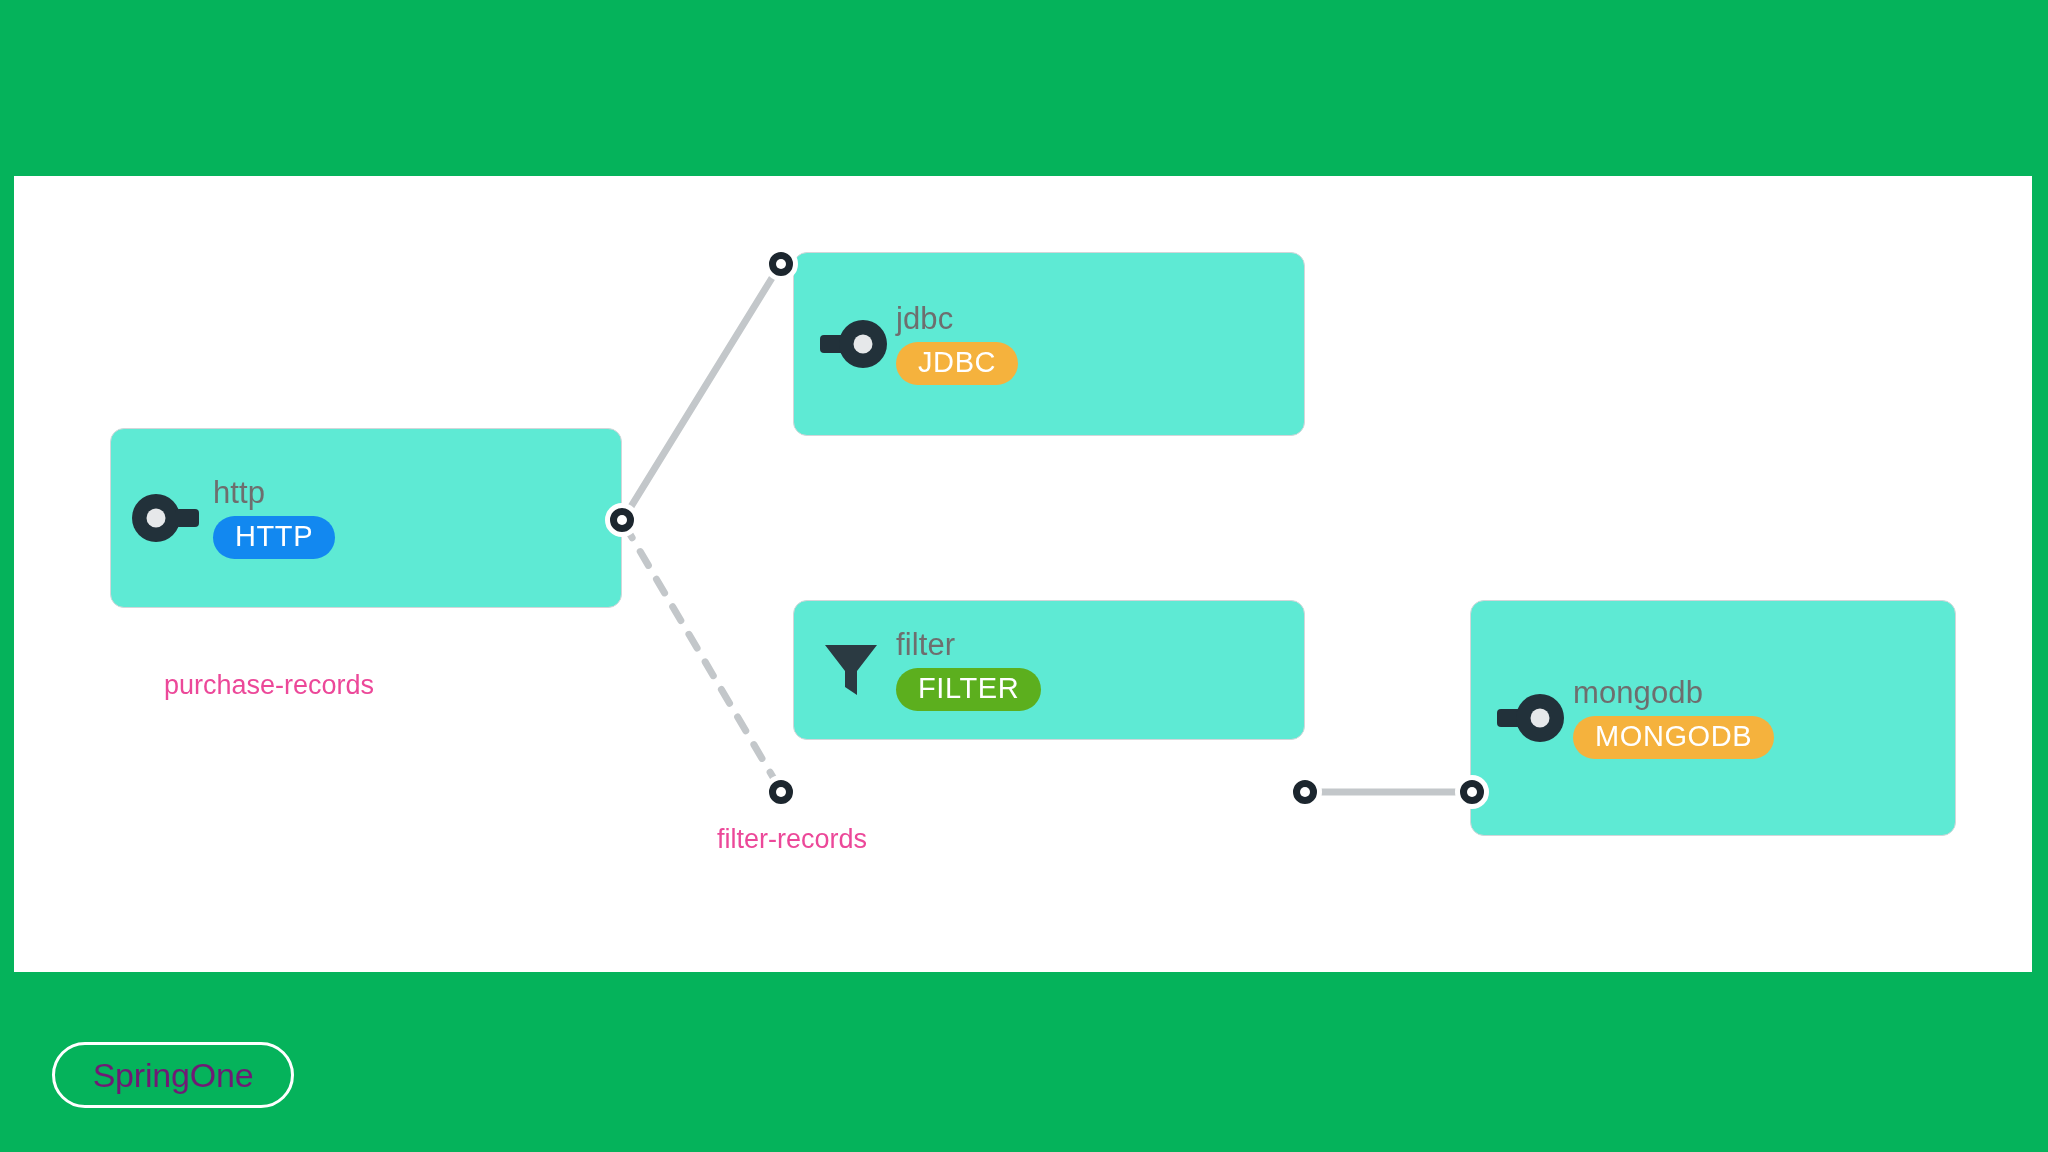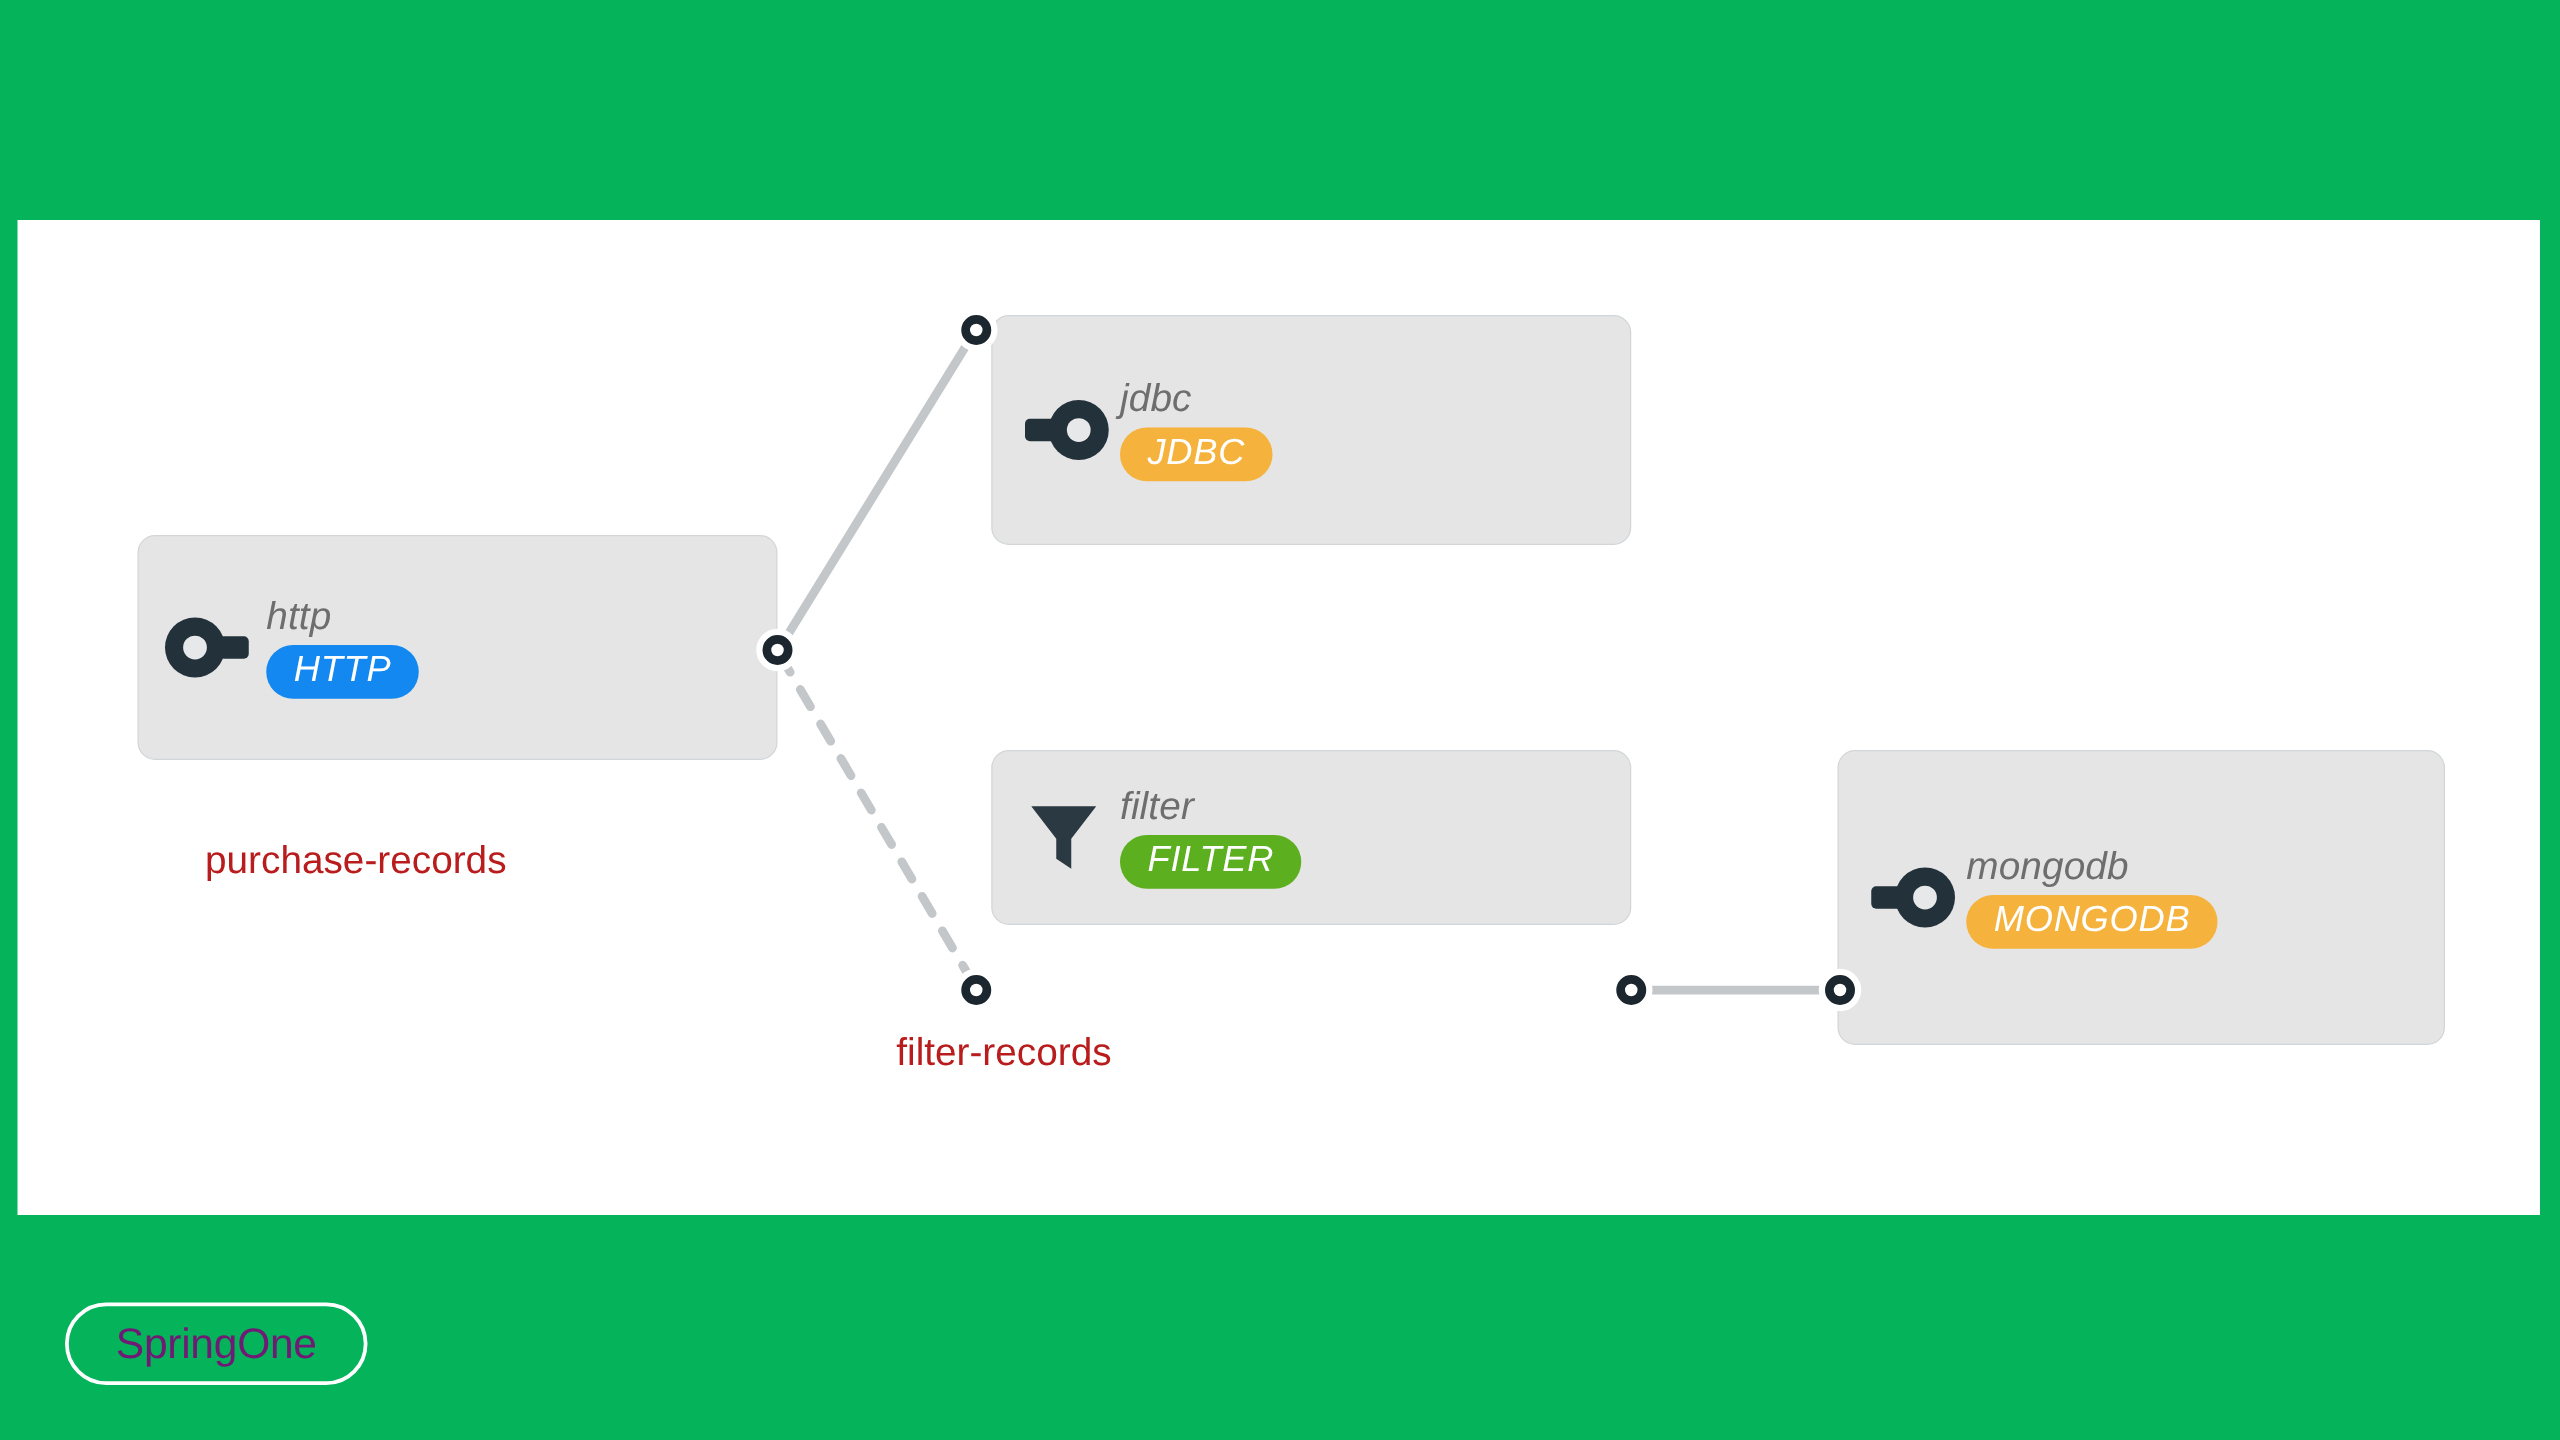--- a/index.html
+++ b/index.html
@@ -30,25 +30,24 @@
   #wire-layer {
     position: absolute;
     left: 0; top: 0;
     width: 2018px;
     height: 796px;
     pointer-events: none;
   }
   
   .node {
     position: absolute;
-    background: #e5e5e5;
+    background: #5eead4;
     border: 1.5px solid #D2D6D9;
     border-radius: 14px;
     box-sizing: border-box;
-    font-style: italic;
   }
   .node-inner {
     position: absolute;
     left: 0; top: 0; right: 0; bottom: 0;
     display: flex;
     align-items: center;
   }
   .node-icon {
     width: 78px;
     min-width: 78px;
@@ -101,22 +100,22 @@
     left: 50%; top: 50%;
     transform: translate(-50%, -50%);
     width: 10px;
     height: 10px;
     border-radius: 50%;
     background: #ffffff;
   }
   
   .stream-label {
     position: absolute;
-    font-size: 31px;
-    color: #b91c1c;
+    font-size: 27px;
+    color: #ec4899;
     white-space: nowrap;
   }
   
   #springone-logo {
     position: absolute;
     left: 52px;
     top: 1042px;
     width: 242px;
     height: 66px;
     border: 3px solid #ffffff;

